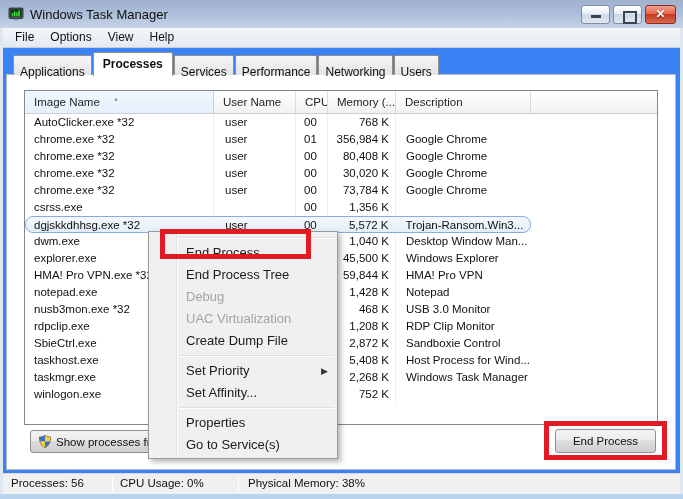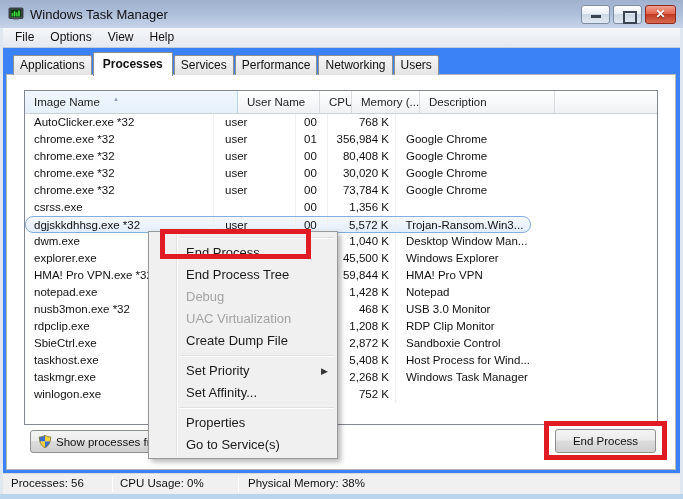--- a/index.html
+++ b/index.html
@@ -31,40 +31,40 @@
     text-shadow:0 1px 1px rgba(0,0,0,.55); }
 
   
   .menubar { position:absolute; left:3px; top:28px; width:677px; height:20px;
     background:linear-gradient(180deg,#f4f6f9,#e4eaf1); border-bottom:1px solid #c6ccd4;
     display:flex; align-items:center; padding-left:4px; }
   .menubar-item { font-size:12px; color:#101010; padding:0 8px; line-height:19px; }
 
   
   .tabstrip { position:absolute; left:13px; top:54px; height:21px; display:flex; align-items:flex-end; z-index:3; }
-  .tab { height:20px; line-height:19px; font-size:12px; color:#101010; padding:0 6px;
+  .tab { height:20px; line-height:19px; font-size:12px; color:#101010; padding:7px 6px;
     background:linear-gradient(180deg,#f6f6f6,#e4e4e4); border:1px solid #8f8f8f; border-bottom:none;
     border-radius:2px 2px 0 0; margin-right:1px; }
   .tab.active { height:24px; line-height:23px; background:#ffffff; position:relative; top:1px;
     padding:0 9px; z-index:4;font-weight:bold; }
 
   
   .page { position:absolute; left:6px; top:74px; width:670px; height:396px; background:#ffffff;
     border:1px solid #b7b7b7; }
 
   
   .ptable { position:absolute; left:24px; top:90px; width:634px; height:335px; background:#ffffff;
     border:1px solid #828790; z-index:1; }
   .thead { display:flex; height:23px; border-bottom:1px solid #cdd0d3; }
   .hcell { position:relative; font-size:11.5px; color:#1e1e1e; line-height:22px; padding-left:9px;
     background:linear-gradient(180deg,#ffffff 0%,#f8f9fa 45%,#f0f1f3 100%);
     border-right:1px solid #d9dbde; white-space:nowrap; overflow:hidden; }
   .hcell.sorted { background:linear-gradient(180deg,#f0f7fe 0%,#e4f0fb 100%); border-right:1px solid #b8d4ec; }
   .sort-arrow { position:absolute; left:88px; top:-3px; font-size:6px; color:#8b9aab; }
-  .h-name { width:213px; } .h-user { width:82px; } .h-cpu { width:32px; }
+  .h-name { width:189px; } .h-user { width:82px; } .h-cpu { width:32px; }
   .h-mem { width:68px; } .h-desc { width:135px; } .h-fill { flex:1; border-right:none; }
 
   .tbody { position:relative; }
   .trow { height:17px; }
   .rowsel { display:flex; height:17px; width:506px; }
   .trow.selected .rowsel { background:linear-gradient(180deg,#f5f9fd,#e3edf9);
     border:1px solid #84aede; border-radius:8px; }
   .cell { font-size:11.5px; color:#101010; line-height:16px; white-space:nowrap; overflow:hidden; }
   .c-name { width:189px; padding-left:9px; border-right:1px solid #f0f0f0; }
   .c-user { width:82px; padding-left:11px; border-right:1px solid #f0f0f0; }

